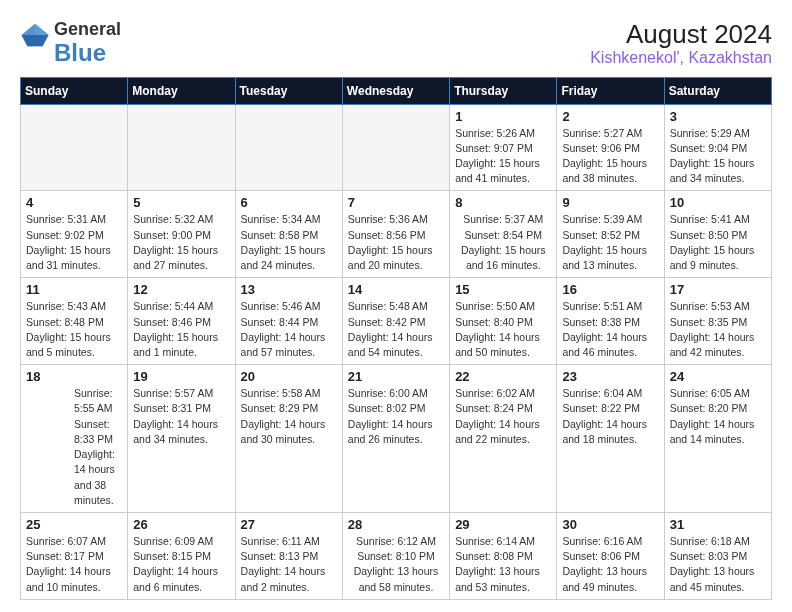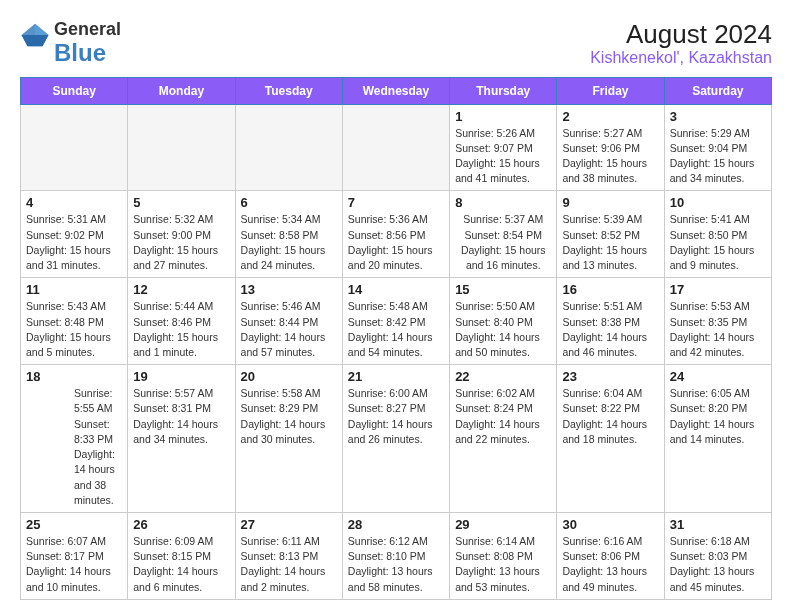--- a/index.html
+++ b/index.html
@@ -52,24 +52,24 @@
       font-size: 16px;
       color: #8b5cf6;
       font-weight: normal;
     }
     .calendar {
       width: 100%;
       border-collapse: collapse;
       font-size: 11px;
     }
     .calendar th {
-      background: #8b5cf6;
+      background: #0f172a;
       color: #fff;
       padding: 6px 4px;
-      text-align: center;
+      text-align: left;
       font-size: 12px;
       font-weight: bold;
       border: 1px solid #3a7fc1;
     }
     .calendar td {
       border: 1px solid #ccc;
       vertical-align: top;
       padding: 4px 5px;
       width: calc(100% / 7);
       height: 85px;
@@ -271,21 +271,21 @@
         <td>
           <div class="day-number">20</div>
           <div class="day-info" style="white-space: pre-line;">Sunrise: 5:58 AM
 Sunset: 8:29 PM
 Daylight: 14 hours
 and 30 minutes.</div>
         </td>
         <td>
           <div class="day-number">21</div>
           <div class="day-info" style="white-space: pre-line;">Sunrise: 6:00 AM
-Sunset: 8:27 PM
+Sunset: 8:02 PM
 Daylight: 14 hours
 and 26 minutes.</div>
         </td>
         <td>
           <div class="day-number">22</div>
           <div class="day-info" style="white-space: pre-line;">Sunrise: 6:02 AM
 Sunset: 8:24 PM
 Daylight: 14 hours
 and 22 minutes.</div>
         </td>
@@ -321,21 +321,21 @@
         </td>
         <td>
           <div class="day-number">27</div>
           <div class="day-info" style="white-space: pre-line;">Sunrise: 6:11 AM
 Sunset: 8:13 PM
 Daylight: 14 hours
 and 2 minutes.</div>
         </td>
         <td>
           <div class="day-number">28</div>
-          <div class="day-info" style="white-space: pre-line;">Sunrise: 6:12 AM
+          <div class="day-info" style="white-space: pre-line; text-align: center;">Sunrise: 6:12 AM
 Sunset: 8:10 PM
 Daylight: 13 hours
 and 58 minutes.</div>
         </td>
         <td>
           <div class="day-number">29</div>
           <div class="day-info" style="white-space: pre-line;">Sunrise: 6:14 AM
 Sunset: 8:08 PM
 Daylight: 13 hours
 and 53 minutes.</div>

